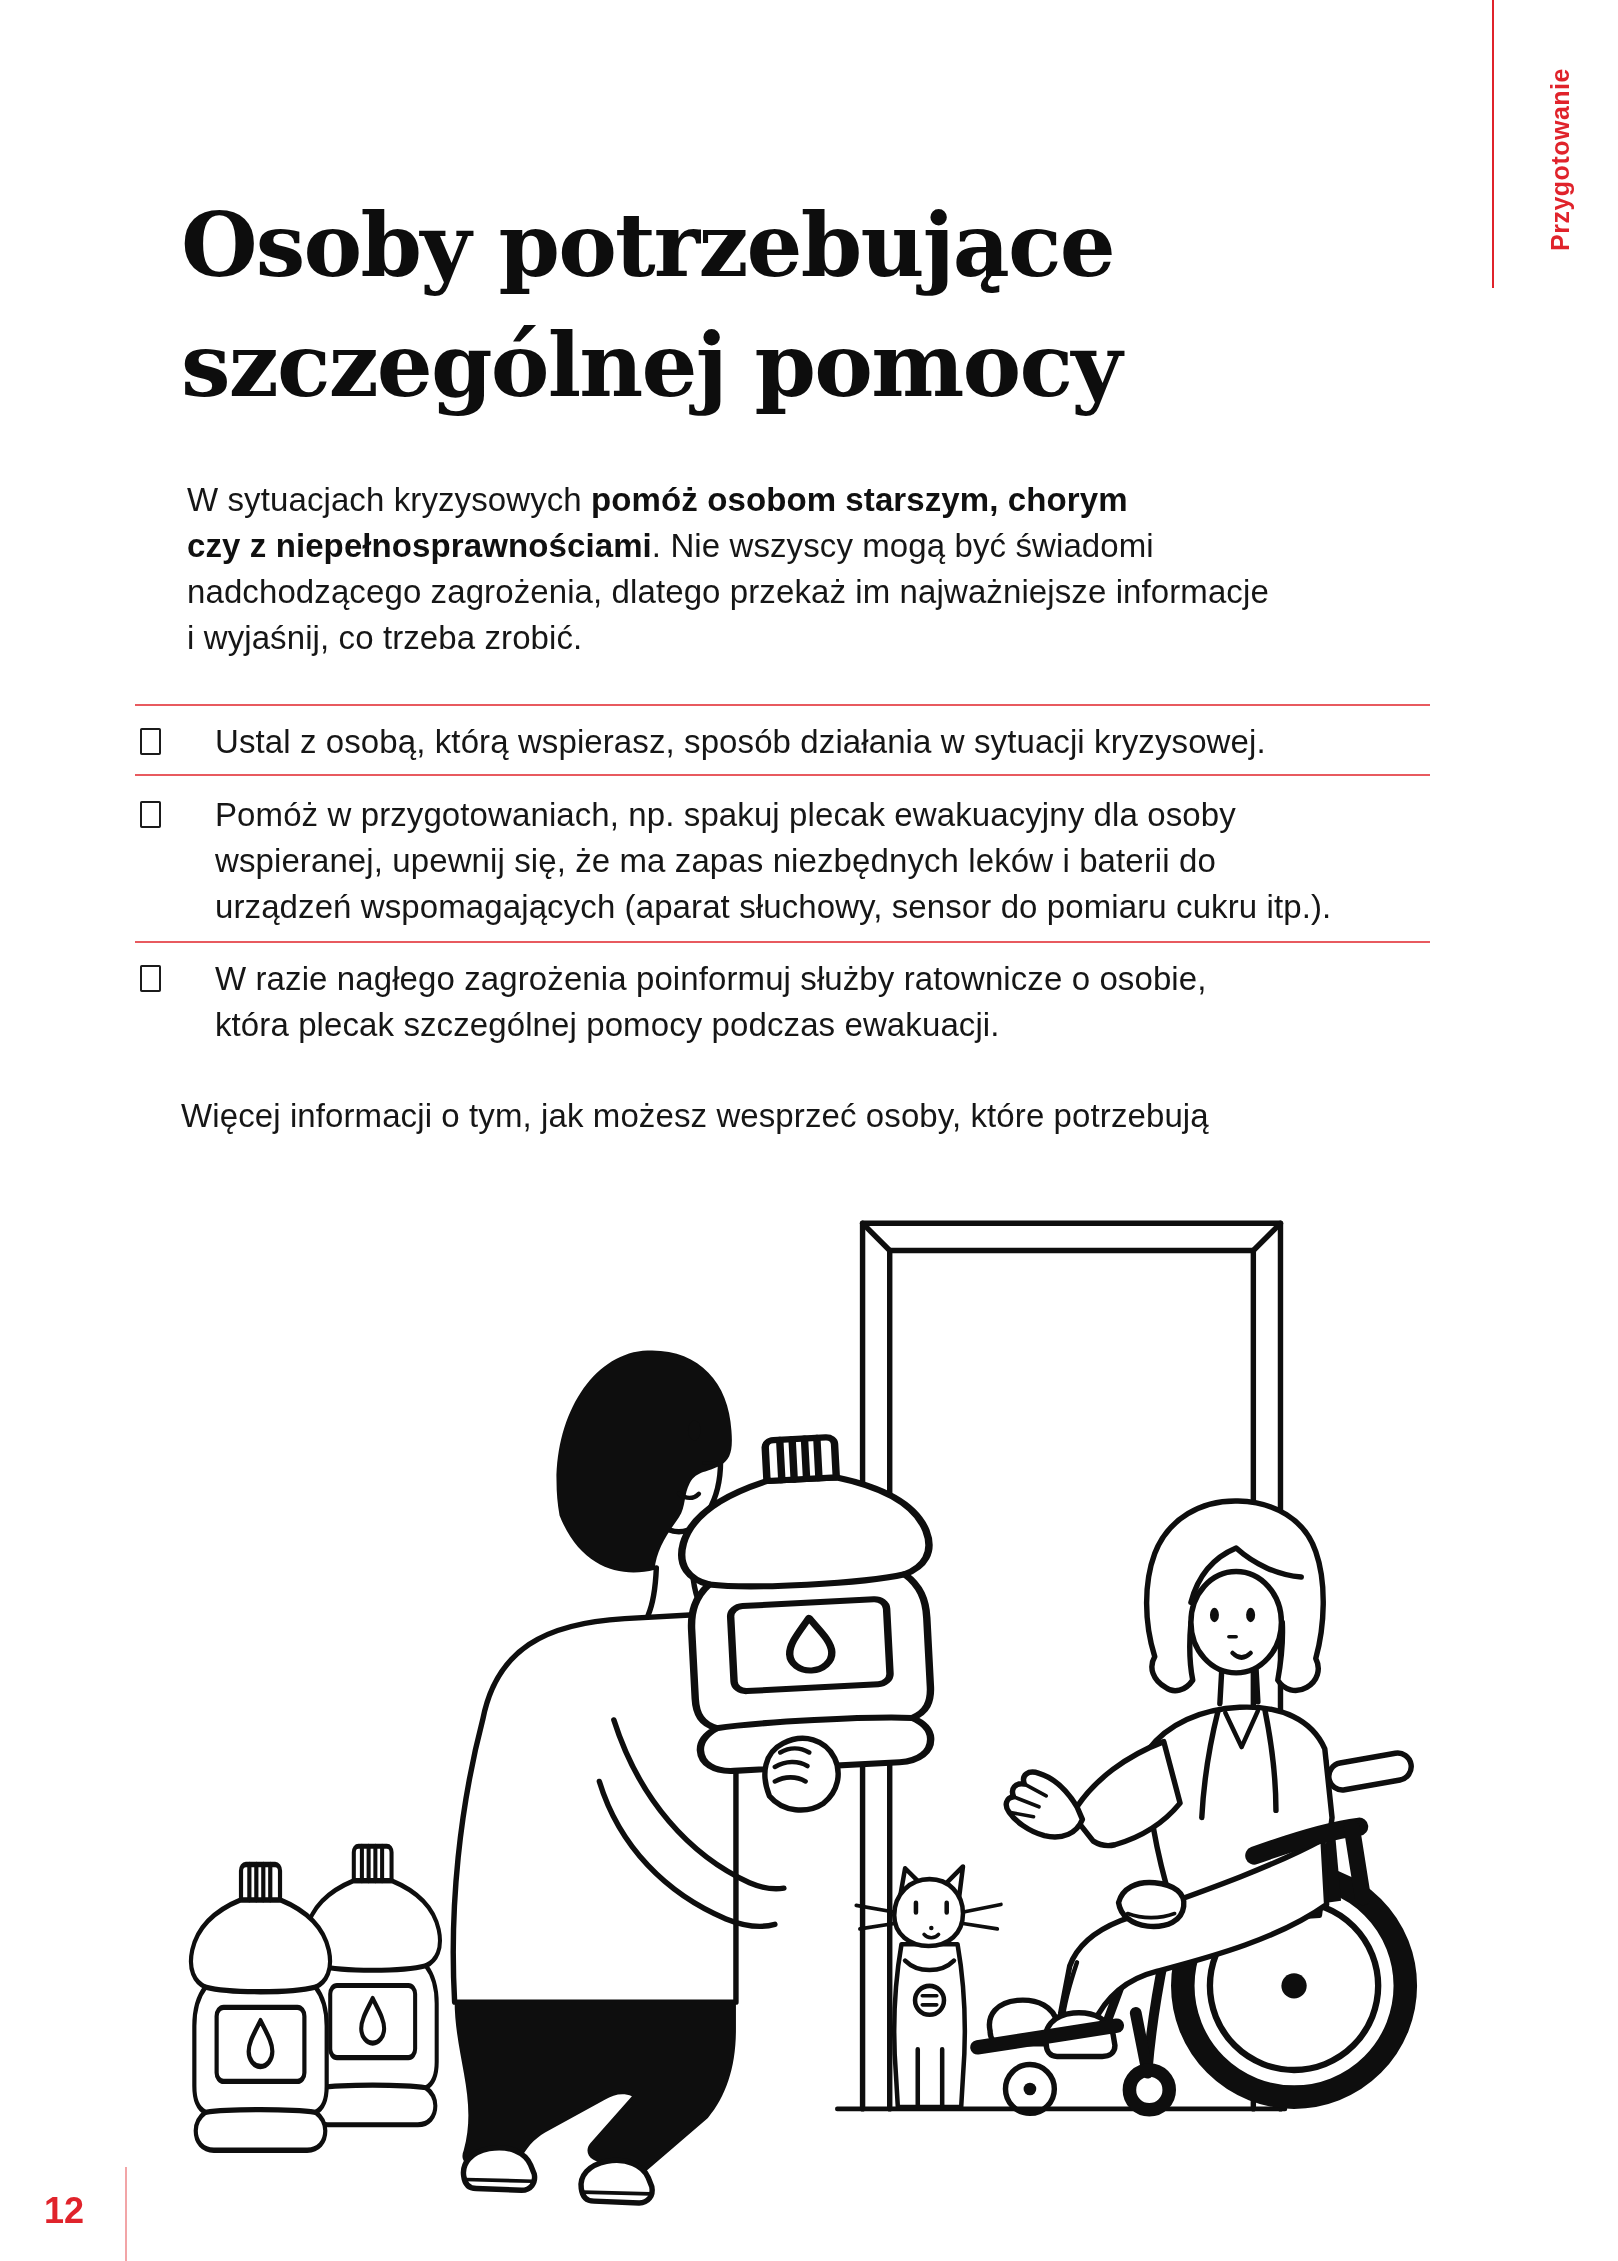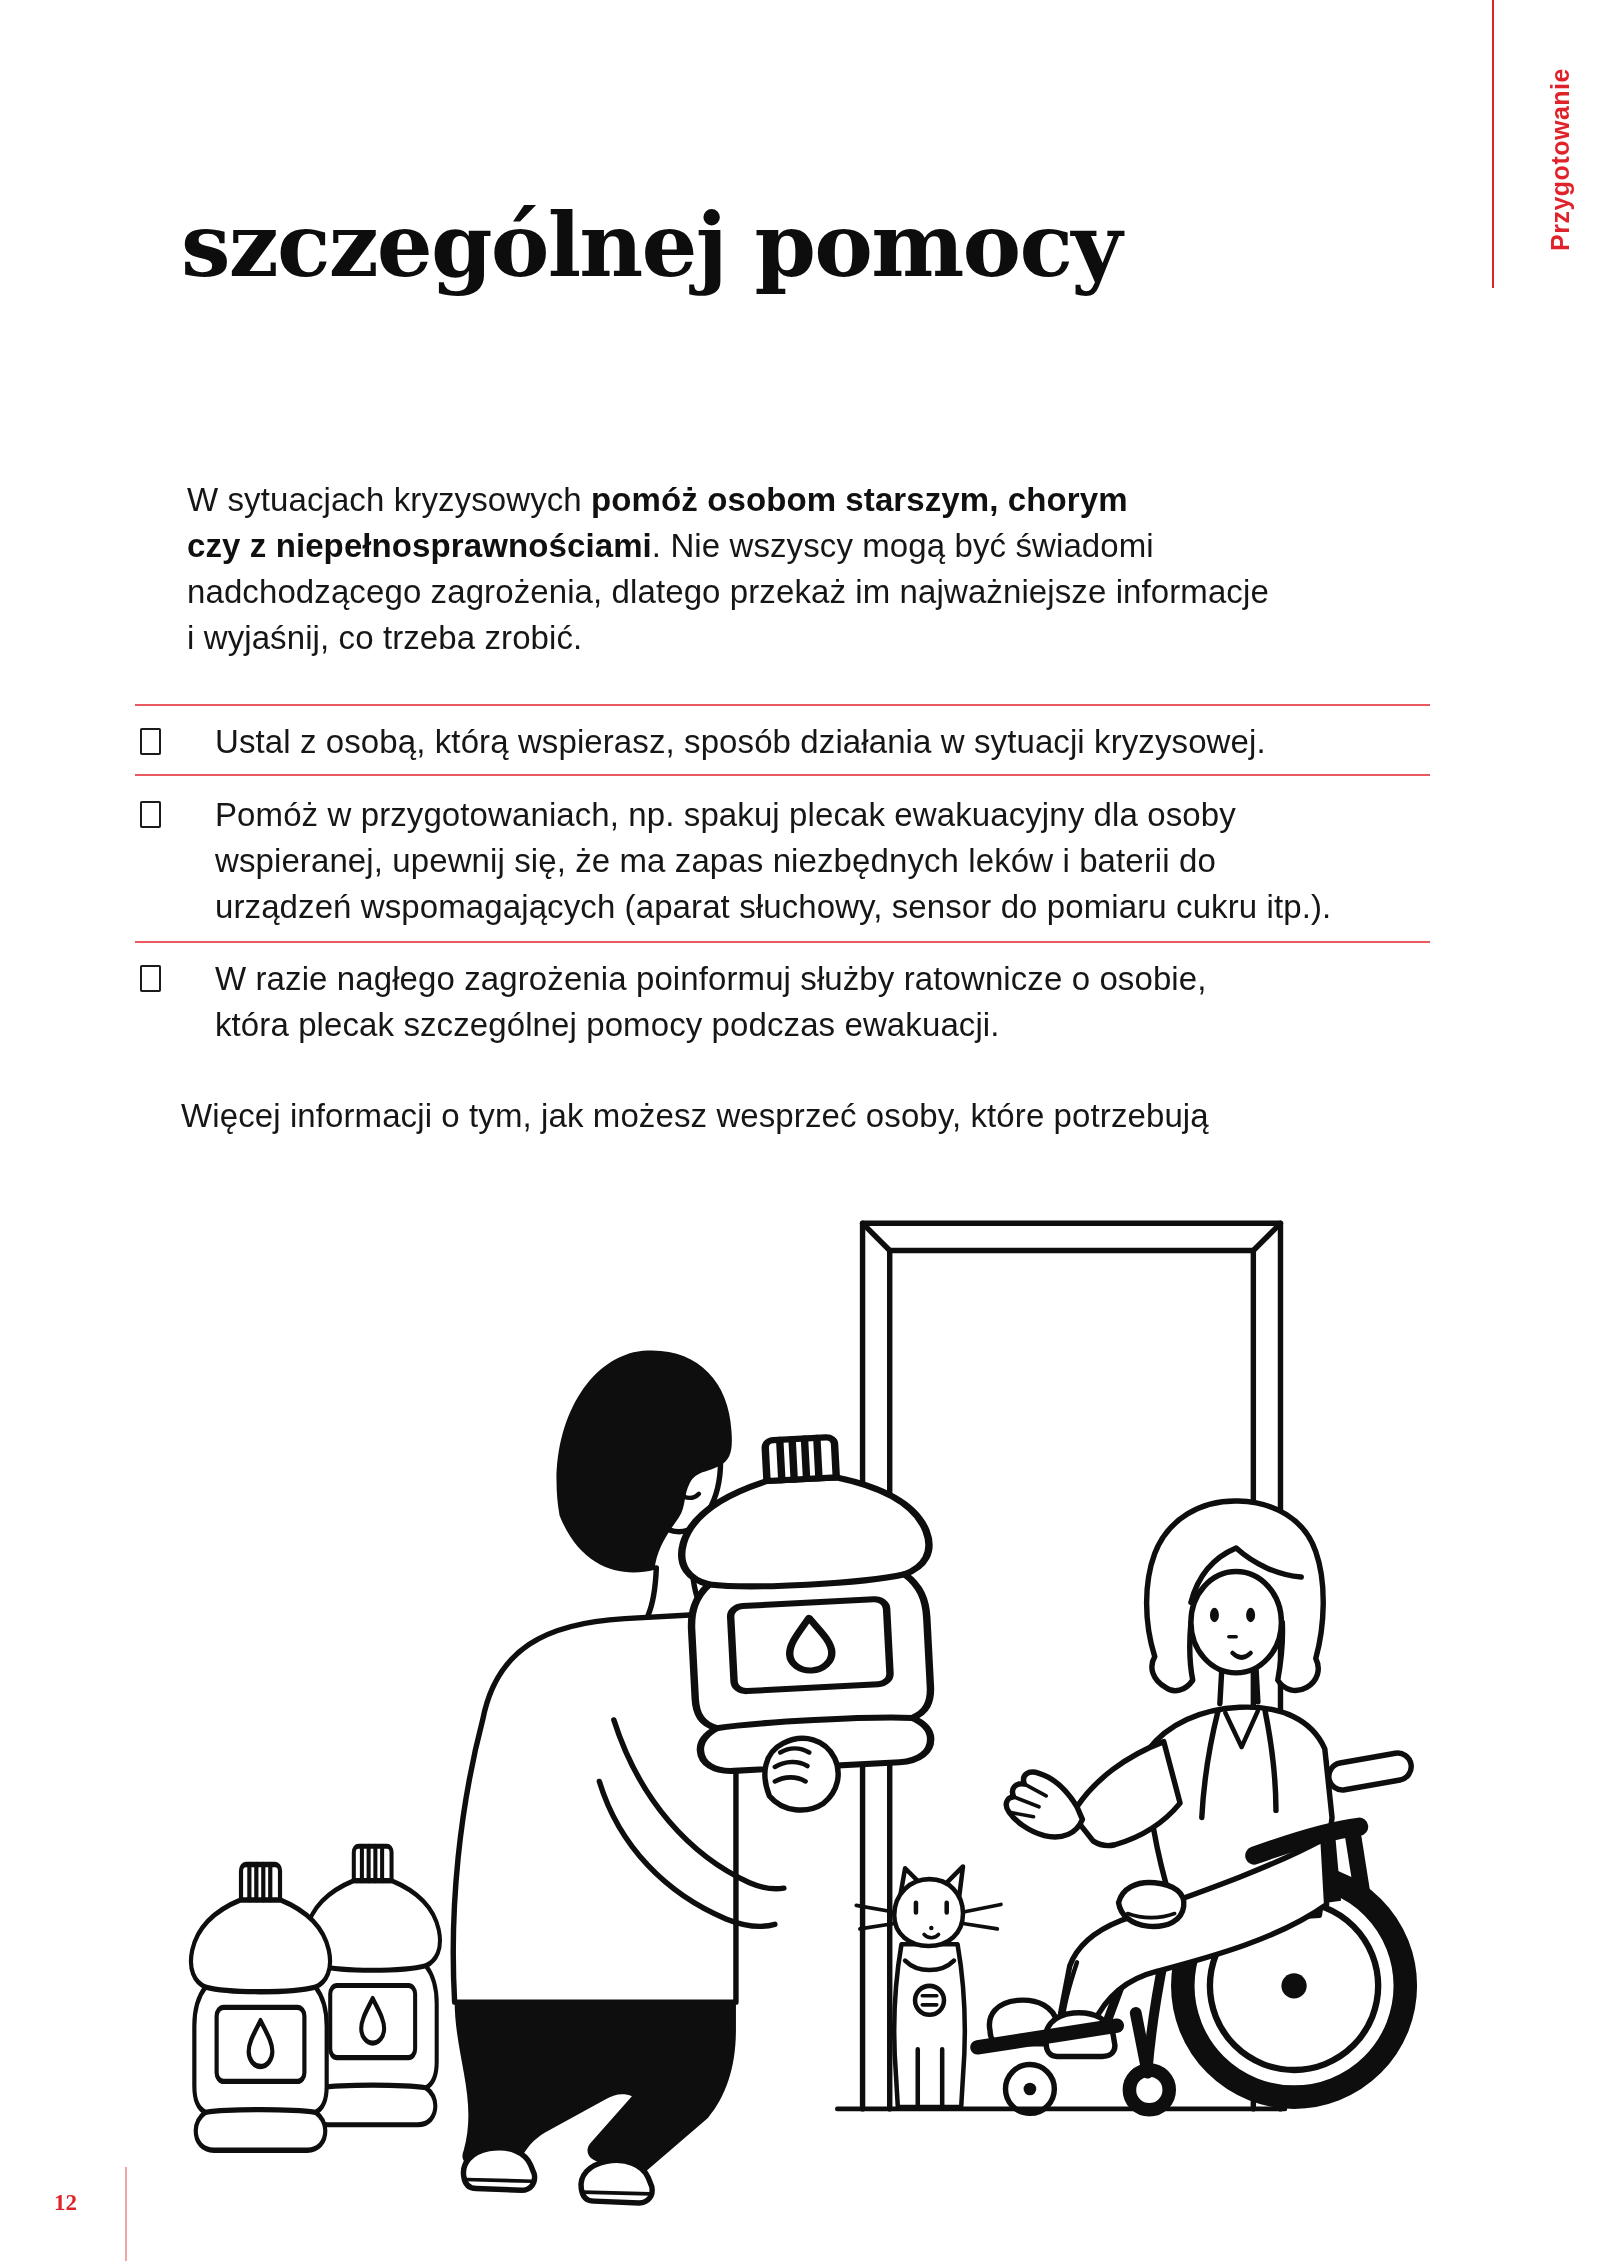--- a/index.html
+++ b/index.html
@@ -28,34 +28,35 @@
   .sep{position:absolute;left:135px;width:1295px;height:1.8px;background:#e85a5f;}
   .sep1{top:704px;} .sep2{top:774px;} .sep3{top:941px;}
   .check-row{position:absolute;left:135px;width:1303px;}
   .row1{top:719px;} .row2{top:792px;} .row3{top:956px;}
   .checkbox{
     position:absolute;left:5.4px;top:9px;width:16.3px;height:22.6px;
     border:2.7px solid #1b1b1b;border-radius:1.8px;background:#ffffff;
   }
   .check-text{margin-left:80px;width:1248px;}
   
-  .page-num{position:absolute;left:54px;top:2190px;font-size:23px;font-weight:bold;color:#e0232b;font-family:Liberation Serif, serif;}
+  .page-num{position:absolute;left:44px;top:2190px;font-size:36px;font-weight:bold;color:#e0232b;}
   .bottom-line{position:absolute;left:125px;top:2167px;width:1.8px;height:95px;background:#f2a5a7;}
   
   .illustration{position:absolute;left:136px;top:1217px;width:1303px;height:995px;}
 </style>
 </head>
 <body>
 
 <div class="page">
 
   <div class="top-right-line"></div>
   <div class="side-label">Przygotowanie</div>
 
   <div class="title">
+    <div>Osoby potrzebujące</div>
     <div>szczególnej pomocy</div>
   </div>
 
   <div class="intro bodytext">
     <div><span>W sytuacjach kryzysowych </span><b>pomóż osobom starszym, chorym</b></div>
     <div><b>czy z niepełnosprawnościami</b><span>. Nie wszyscy mogą być świadomi</span></div>
     <div>nadchodzącego zagrożenia, dlatego przekaż im najważniejsze informacje</div>
     <div>i wyjaśnij, co trzeba zrobić.</div>
   </div>
 

